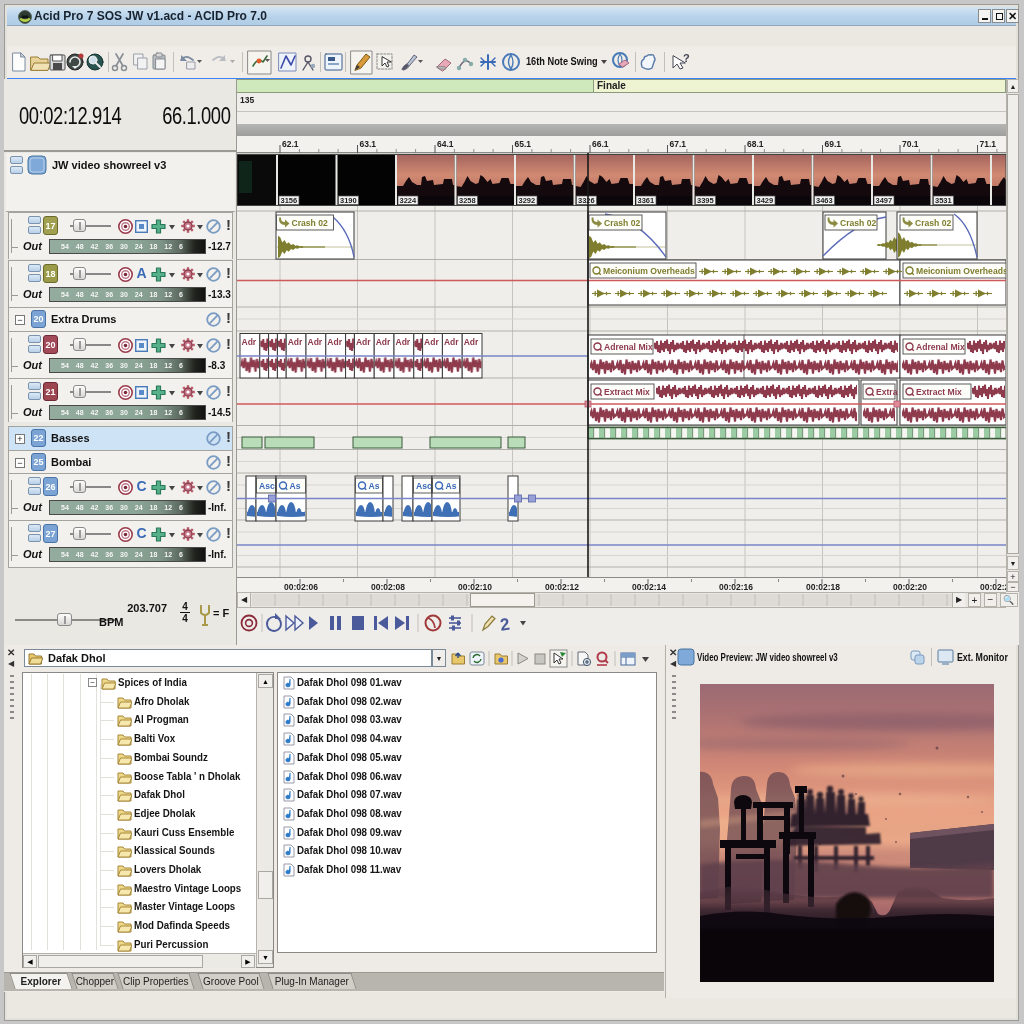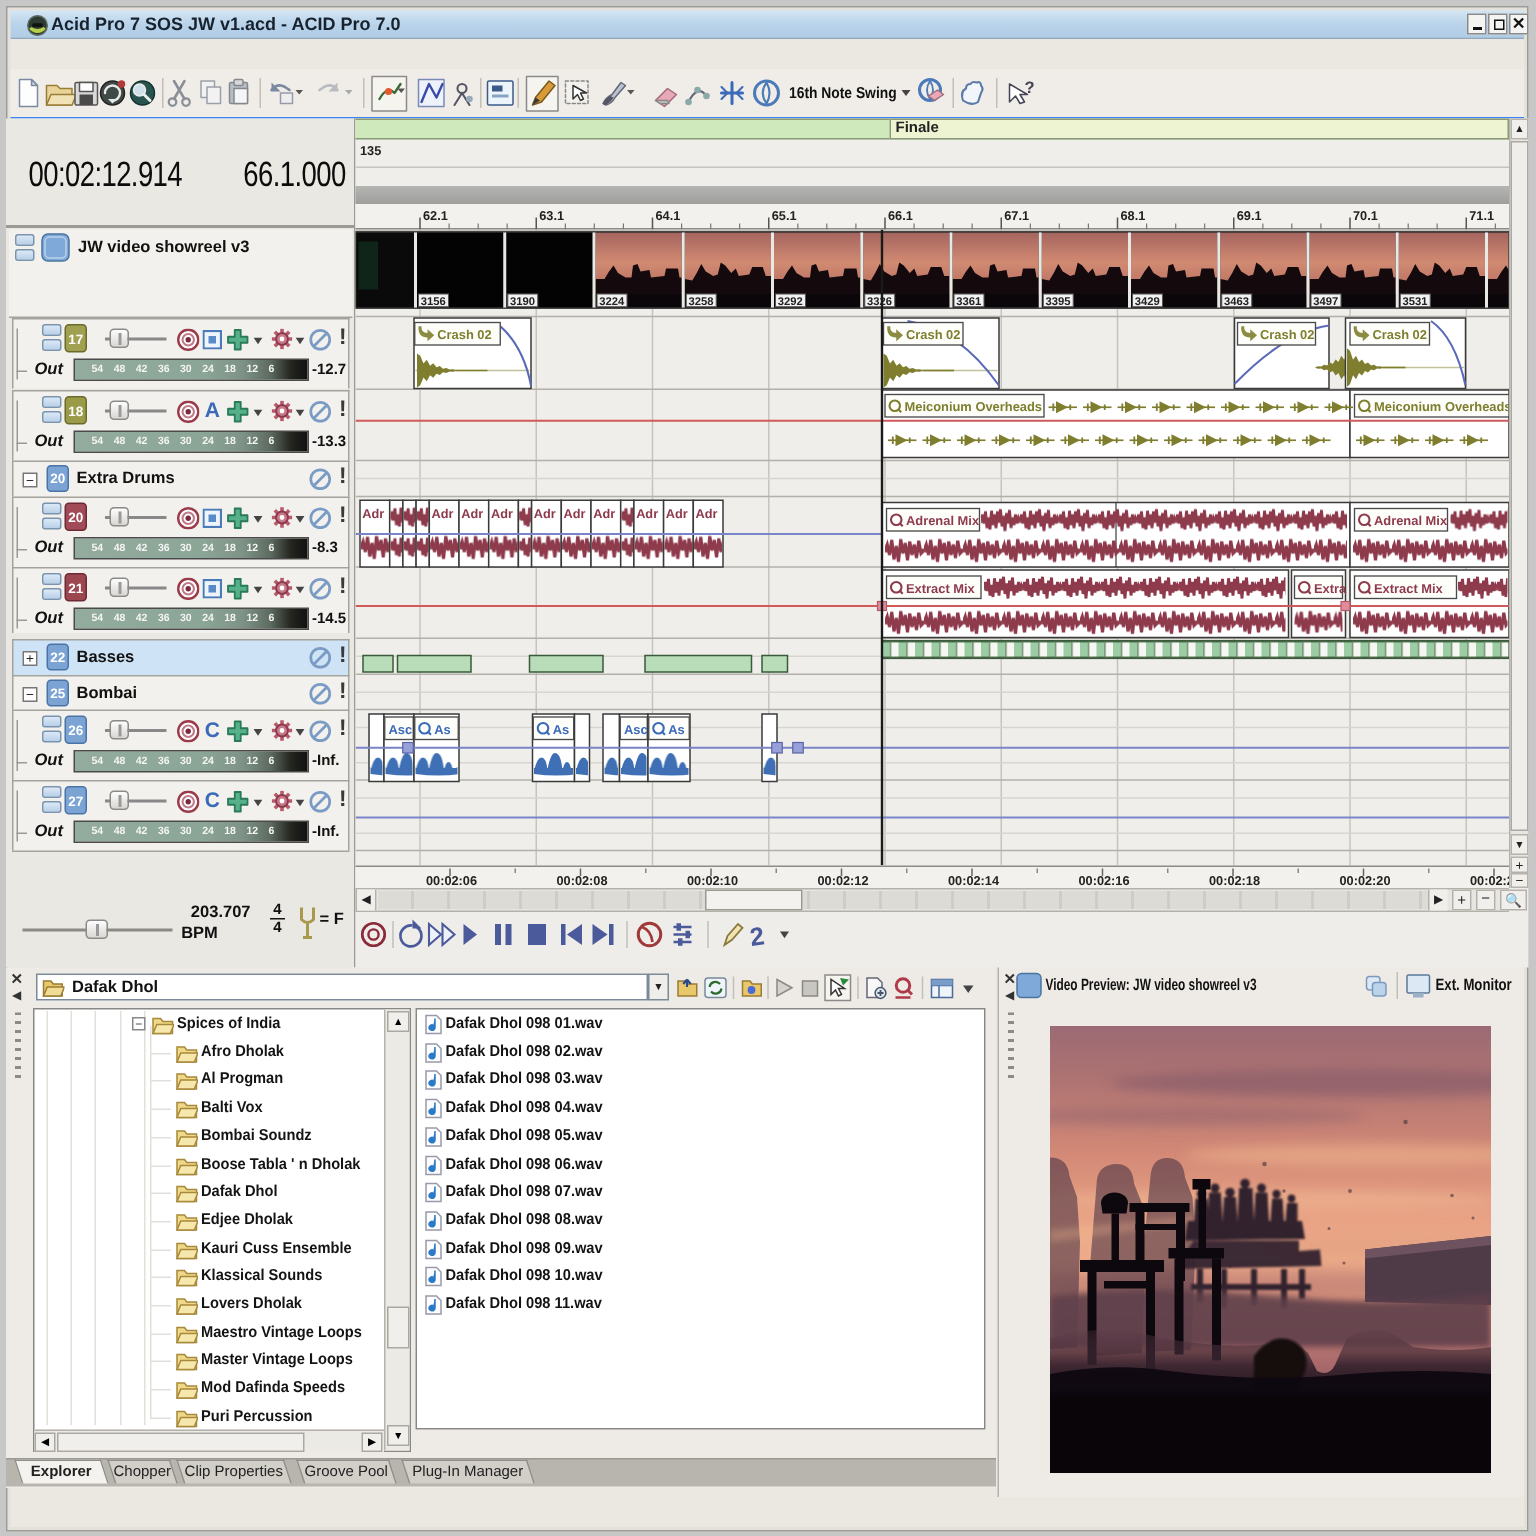--- a/index.html
+++ b/index.html
@@ -566,21 +566,21 @@
         </div>
         <div class="mval abs" style="left:199px;top:28px">-Inf.</div>
 </div>
 <div class="abs" style="left:4px;top:488px;width:225px;height:1px;background:#a5a39d"></div>
 
   <div class="abs" style="left:11px;top:540px;width:100px;height:2px;background:#8a8a86"></div>
   <div class="abs sldh" style="left:53px;top:534px;width:15px">
         <div class="abs" style="left:6px;top:2px;width:2px;height:8px;background:#999"></div>
       </div>
   <div class="abs" style="left:95px;top:523px;width:68px;text-align:right;font-size:11px;font-weight:bold;color:#111">203.707</div>
-  <div class="abs" style="left:95px;top:537px;width:68px;text-align:center;font-size:11px;font-weight:bold;color:#111">BPM</div>
+  <div class="abs" style="left:95px;top:537px;width:68px;text-align:left;font-size:11px;font-weight:bold;color:#111">BPM</div>
   <div class="abs" style="left:176px;top:522px;font-size:10px;font-weight:bold;color:#111;text-align:center;width:10px">4<div style="border-top:1.5px solid #111;margin-top:0px">4</div></div>
   <svg class="abs" style="left:194px;top:524px" width="14" height="26">
         <path d="M3 2 v8 q4 4 8 0 v-8" fill="none" stroke="#a89a4a" stroke-width="2"></path>
         <path d="M7 12 v10 M4 22 h6" stroke="#a89a4a" stroke-width="2"></path>
       </svg>
   <div class="abs" style="left:209px;top:528px;font-size:11px;font-weight:bold;color:#111">= F</div>
 </div>
 <div id="tl" class="abs">
       <div class="abs" style="left:0;top:0;width:769px;height:14px;background:#cfe8bc;border-bottom:1px solid #8a9a7a;border-top:1px solid #8a9a7a"></div>
 <div class="abs" style="left:356px;top:0;width:413px;height:14px;background:#eef3d2;border:1px solid #8a9a7a"></div>

